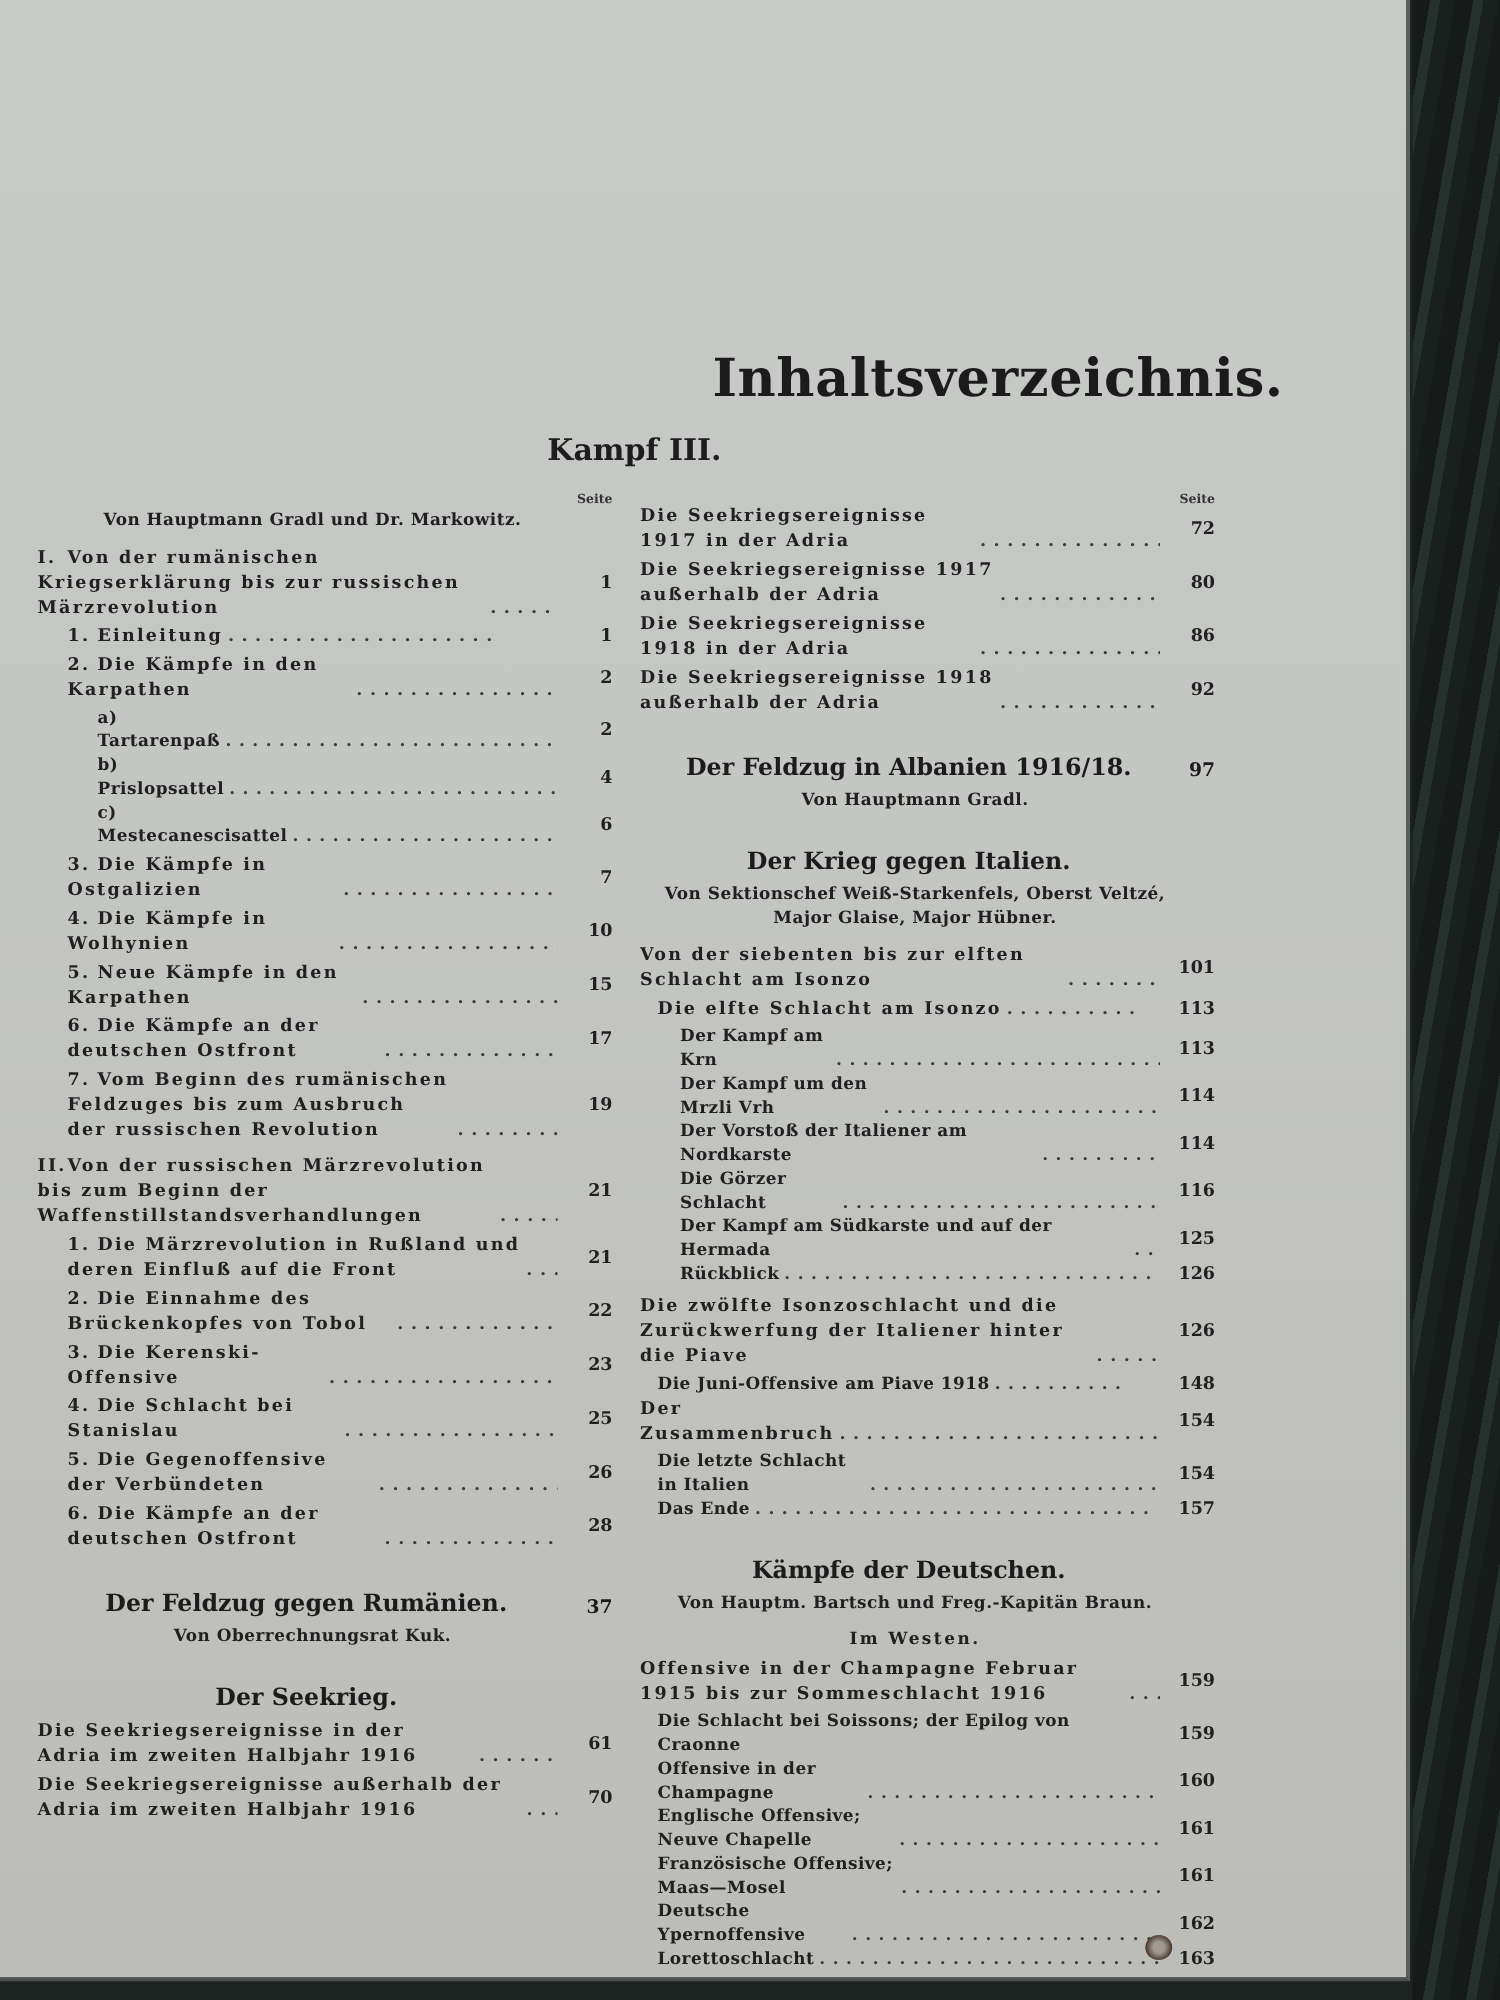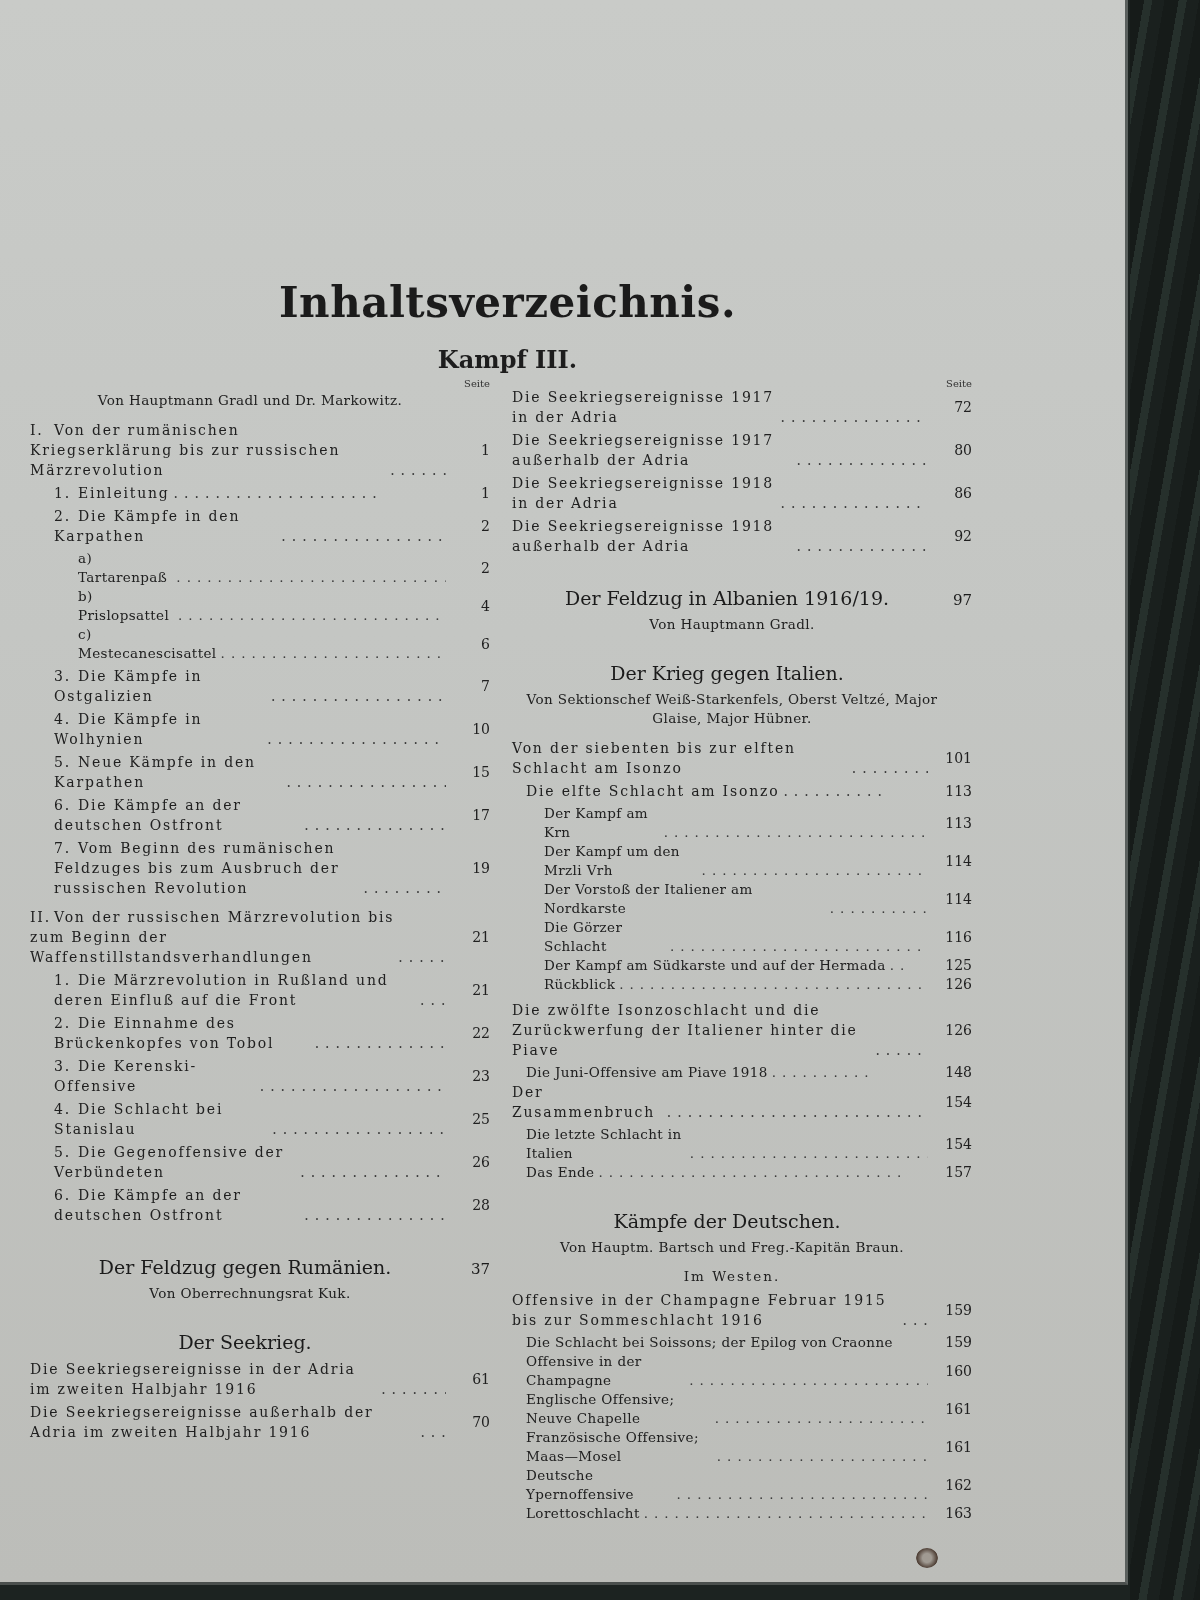--- a/index.html
+++ b/index.html
@@ -18,29 +18,29 @@
     background: linear-gradient(180deg, #c9cbc8 0%, #c4c6c3 40%, #bcbdb9 100%);
     border-right: 3px solid #5a605e;
     border-bottom: 3px solid #4a4f4d;
     box-sizing: border-box;
   }
   .stain {
     position: absolute; left: 916px; top: 1548px; width: 22px; height: 20px;
     border-radius: 50%; background: radial-gradient(circle, #a09a92 30%, #4a3a30 70%, transparent 75%);
   }
   .title {
-    position: absolute; left: 0; width: 1015px; top: 278px;
-    text-align: center; font-size: 42px; font-weight: bold; color: #1b1b1b;
+    position: absolute; left: 12px; width: 1015px; top: 278px;
+    text-align: right; font-size: 42px; font-weight: bold; color: #1b1b1b;
     font-family: "DejaVu Serif", serif; letter-spacing: 0.5px;
   }
   .volume {
     position: absolute; left: 0; width: 1015px; top: 345px;
     text-align: center; font-size: 24px; font-weight: bold; color: #1d1d1d;
   }
-  .col { position: absolute; top: 378px; color: #202020; }
+  .col { position: absolute; top: 394px; color: #202020; font-weight: bold; }
   .col.left { left: 30px; width: 460px; }
   .col.right { left: 512px; width: 460px; }
   .seite {
     text-align: right; font-size: 10px; color: #333; margin-bottom: -4px;
   }
   .col.right .seite { margin-bottom: -12px; }
   .sec-title {
     text-align: center; font-size: 19px; color: #1b1b1b; margin: 6px 0 6px 0;
     position: relative; padding-right: 30px;
   }
@@ -302,21 +302,21 @@
         <div class="row">
           <div class="lbl-wrap">
             <span class="lbl">Die Seekriegsereignisse 1918 außerhalb der Adria</span>
             <span class="dots">....................</span>
           </div>
           <span class="pg">92</span>
         </div>
       </div>
 
     <div class="gap-lg"></div>
-    <div class="sec-title"><span>Der Feldzug in Albanien 1916/19.</span><span class="pg">97</span></div>
+    <div class="sec-title"><span>Der Feldzug in Albanien 1916/18.</span><span class="pg">97</span></div>
     <div class="authors">Von Hauptmann Gradl.</div>
 
     <div class="gap"></div>
     <div class="sec-title">Der Krieg gegen Italien.</div>
     <div class="authors">Von Sektionschef Weiß-Starkenfels, Oberst Veltzé, Major Glaise, Major Hübner.</div>
     <div class="e ind0">
         <div class="row">
           <div class="lbl-wrap">
             <span class="lbl">Von der siebenten bis zur elften Schlacht am Isonzo</span>
             <span class="dots">..........</span>

